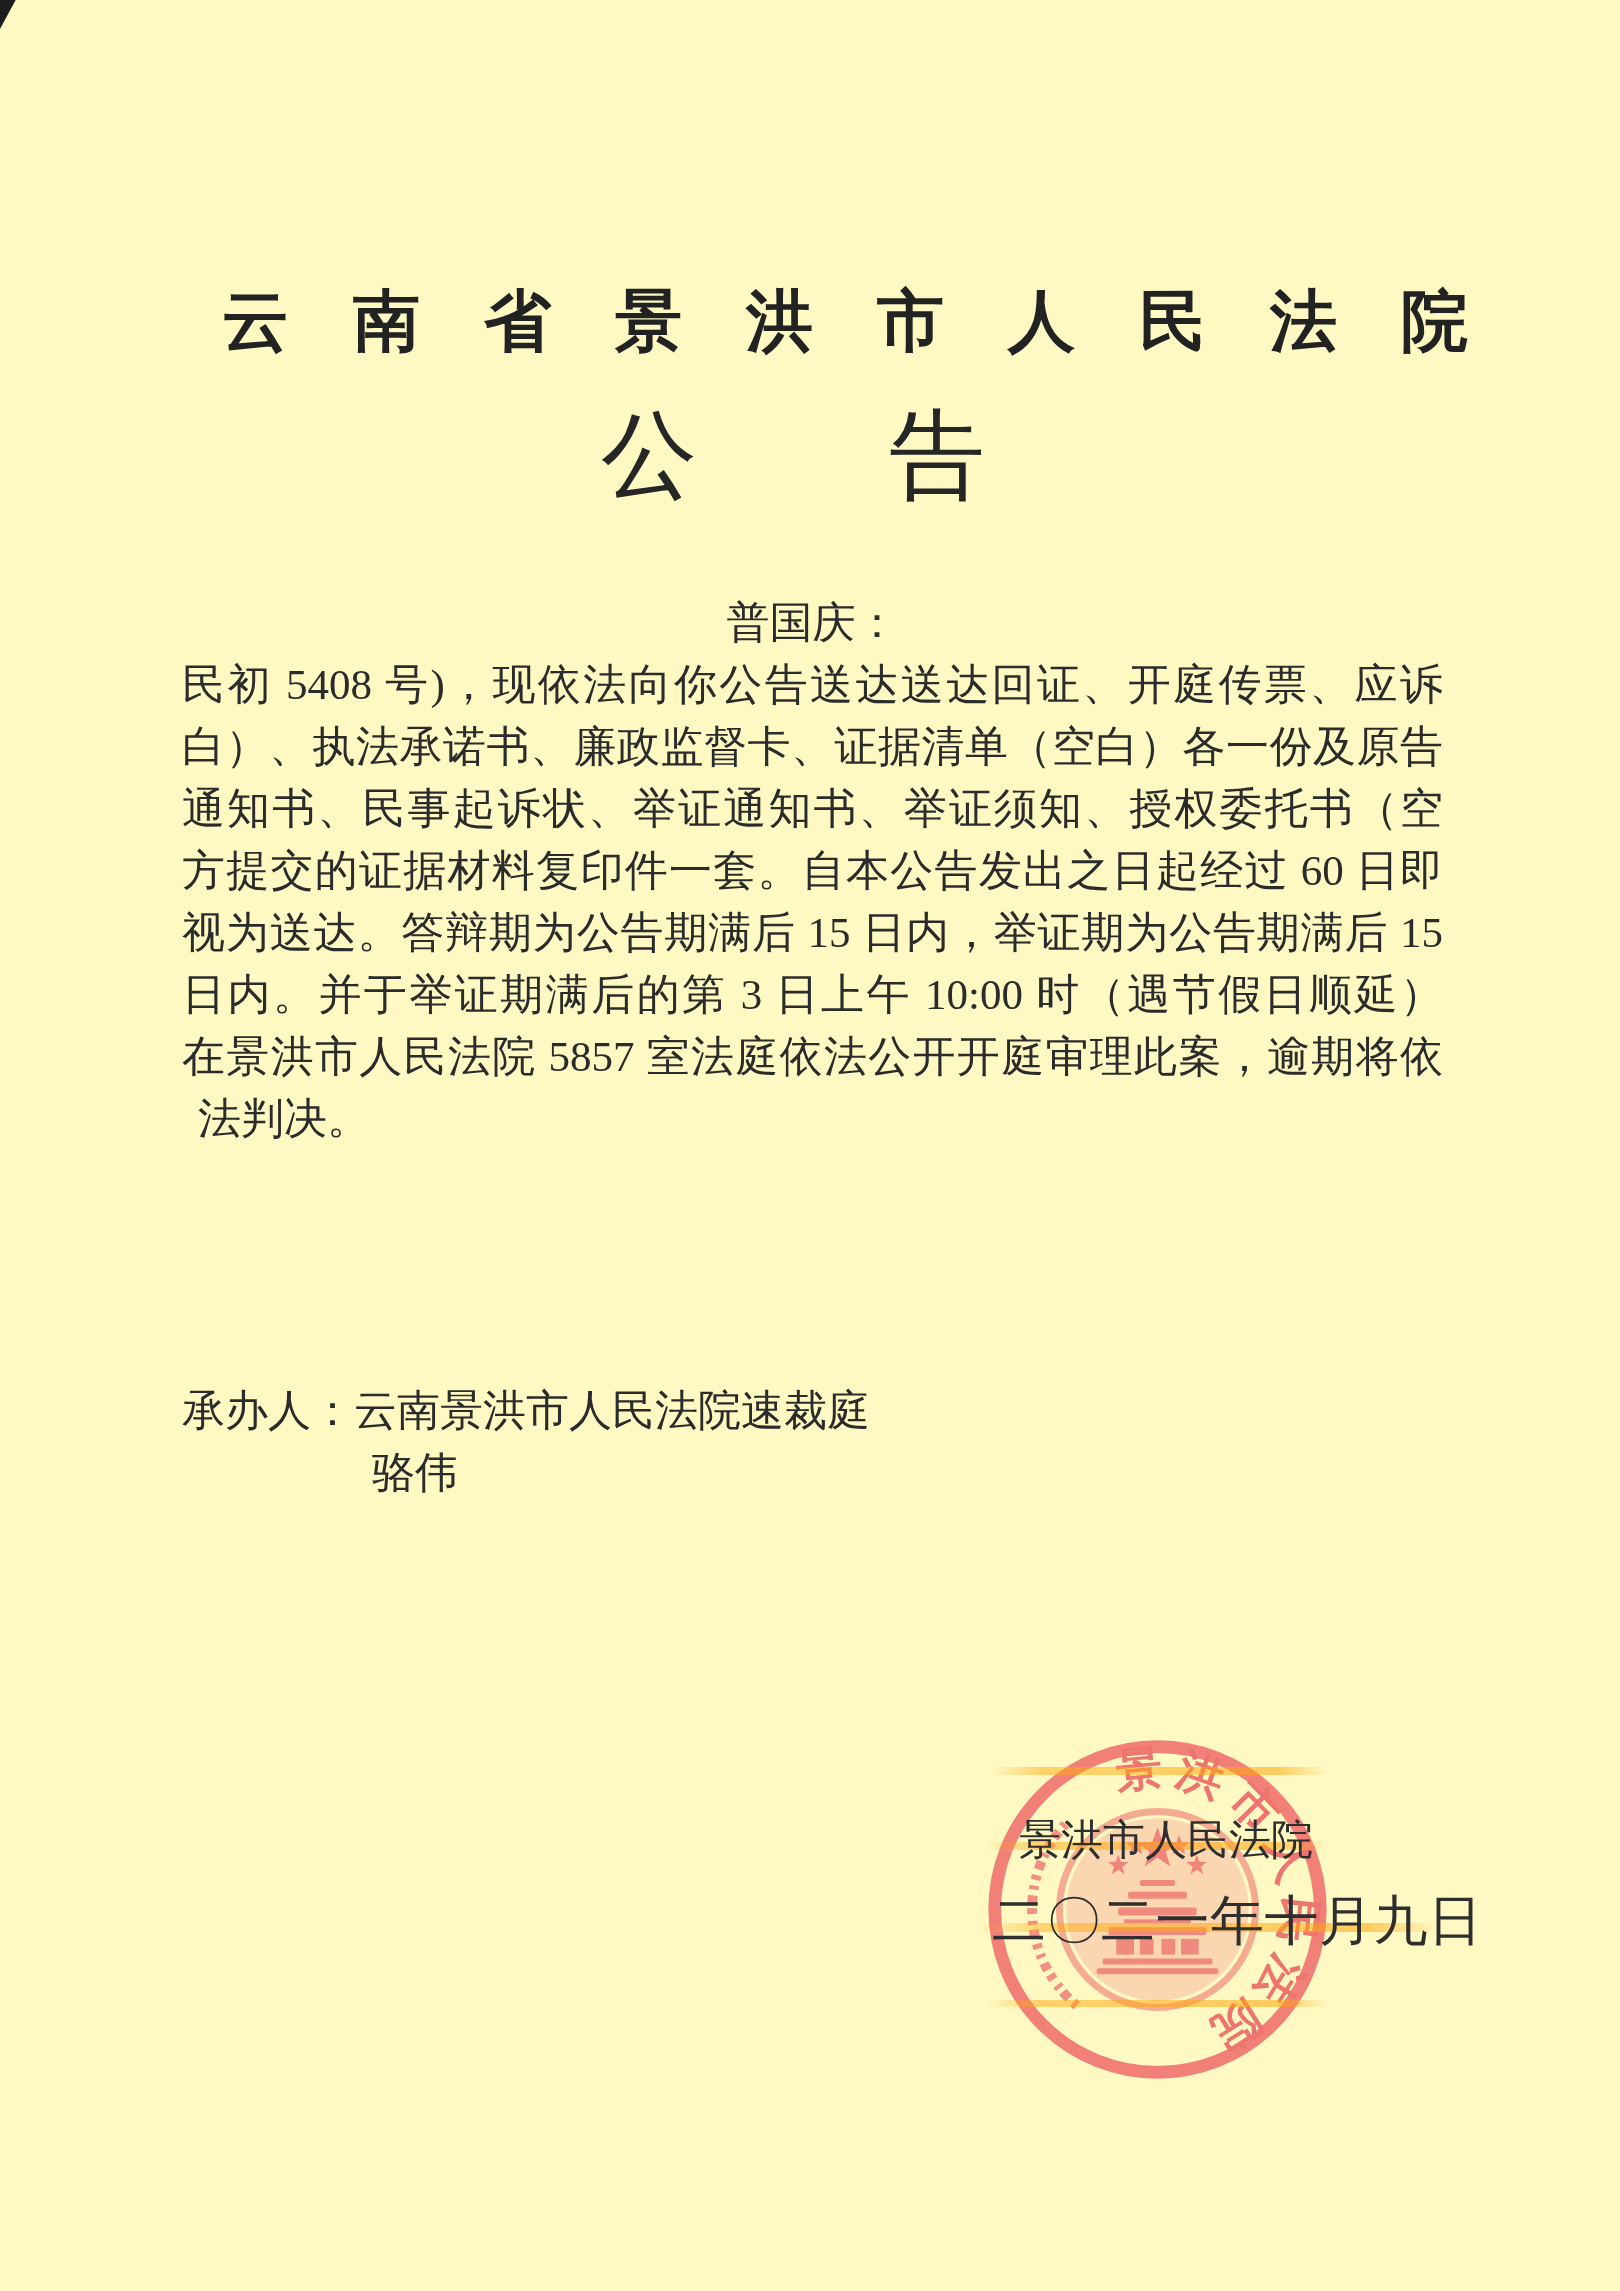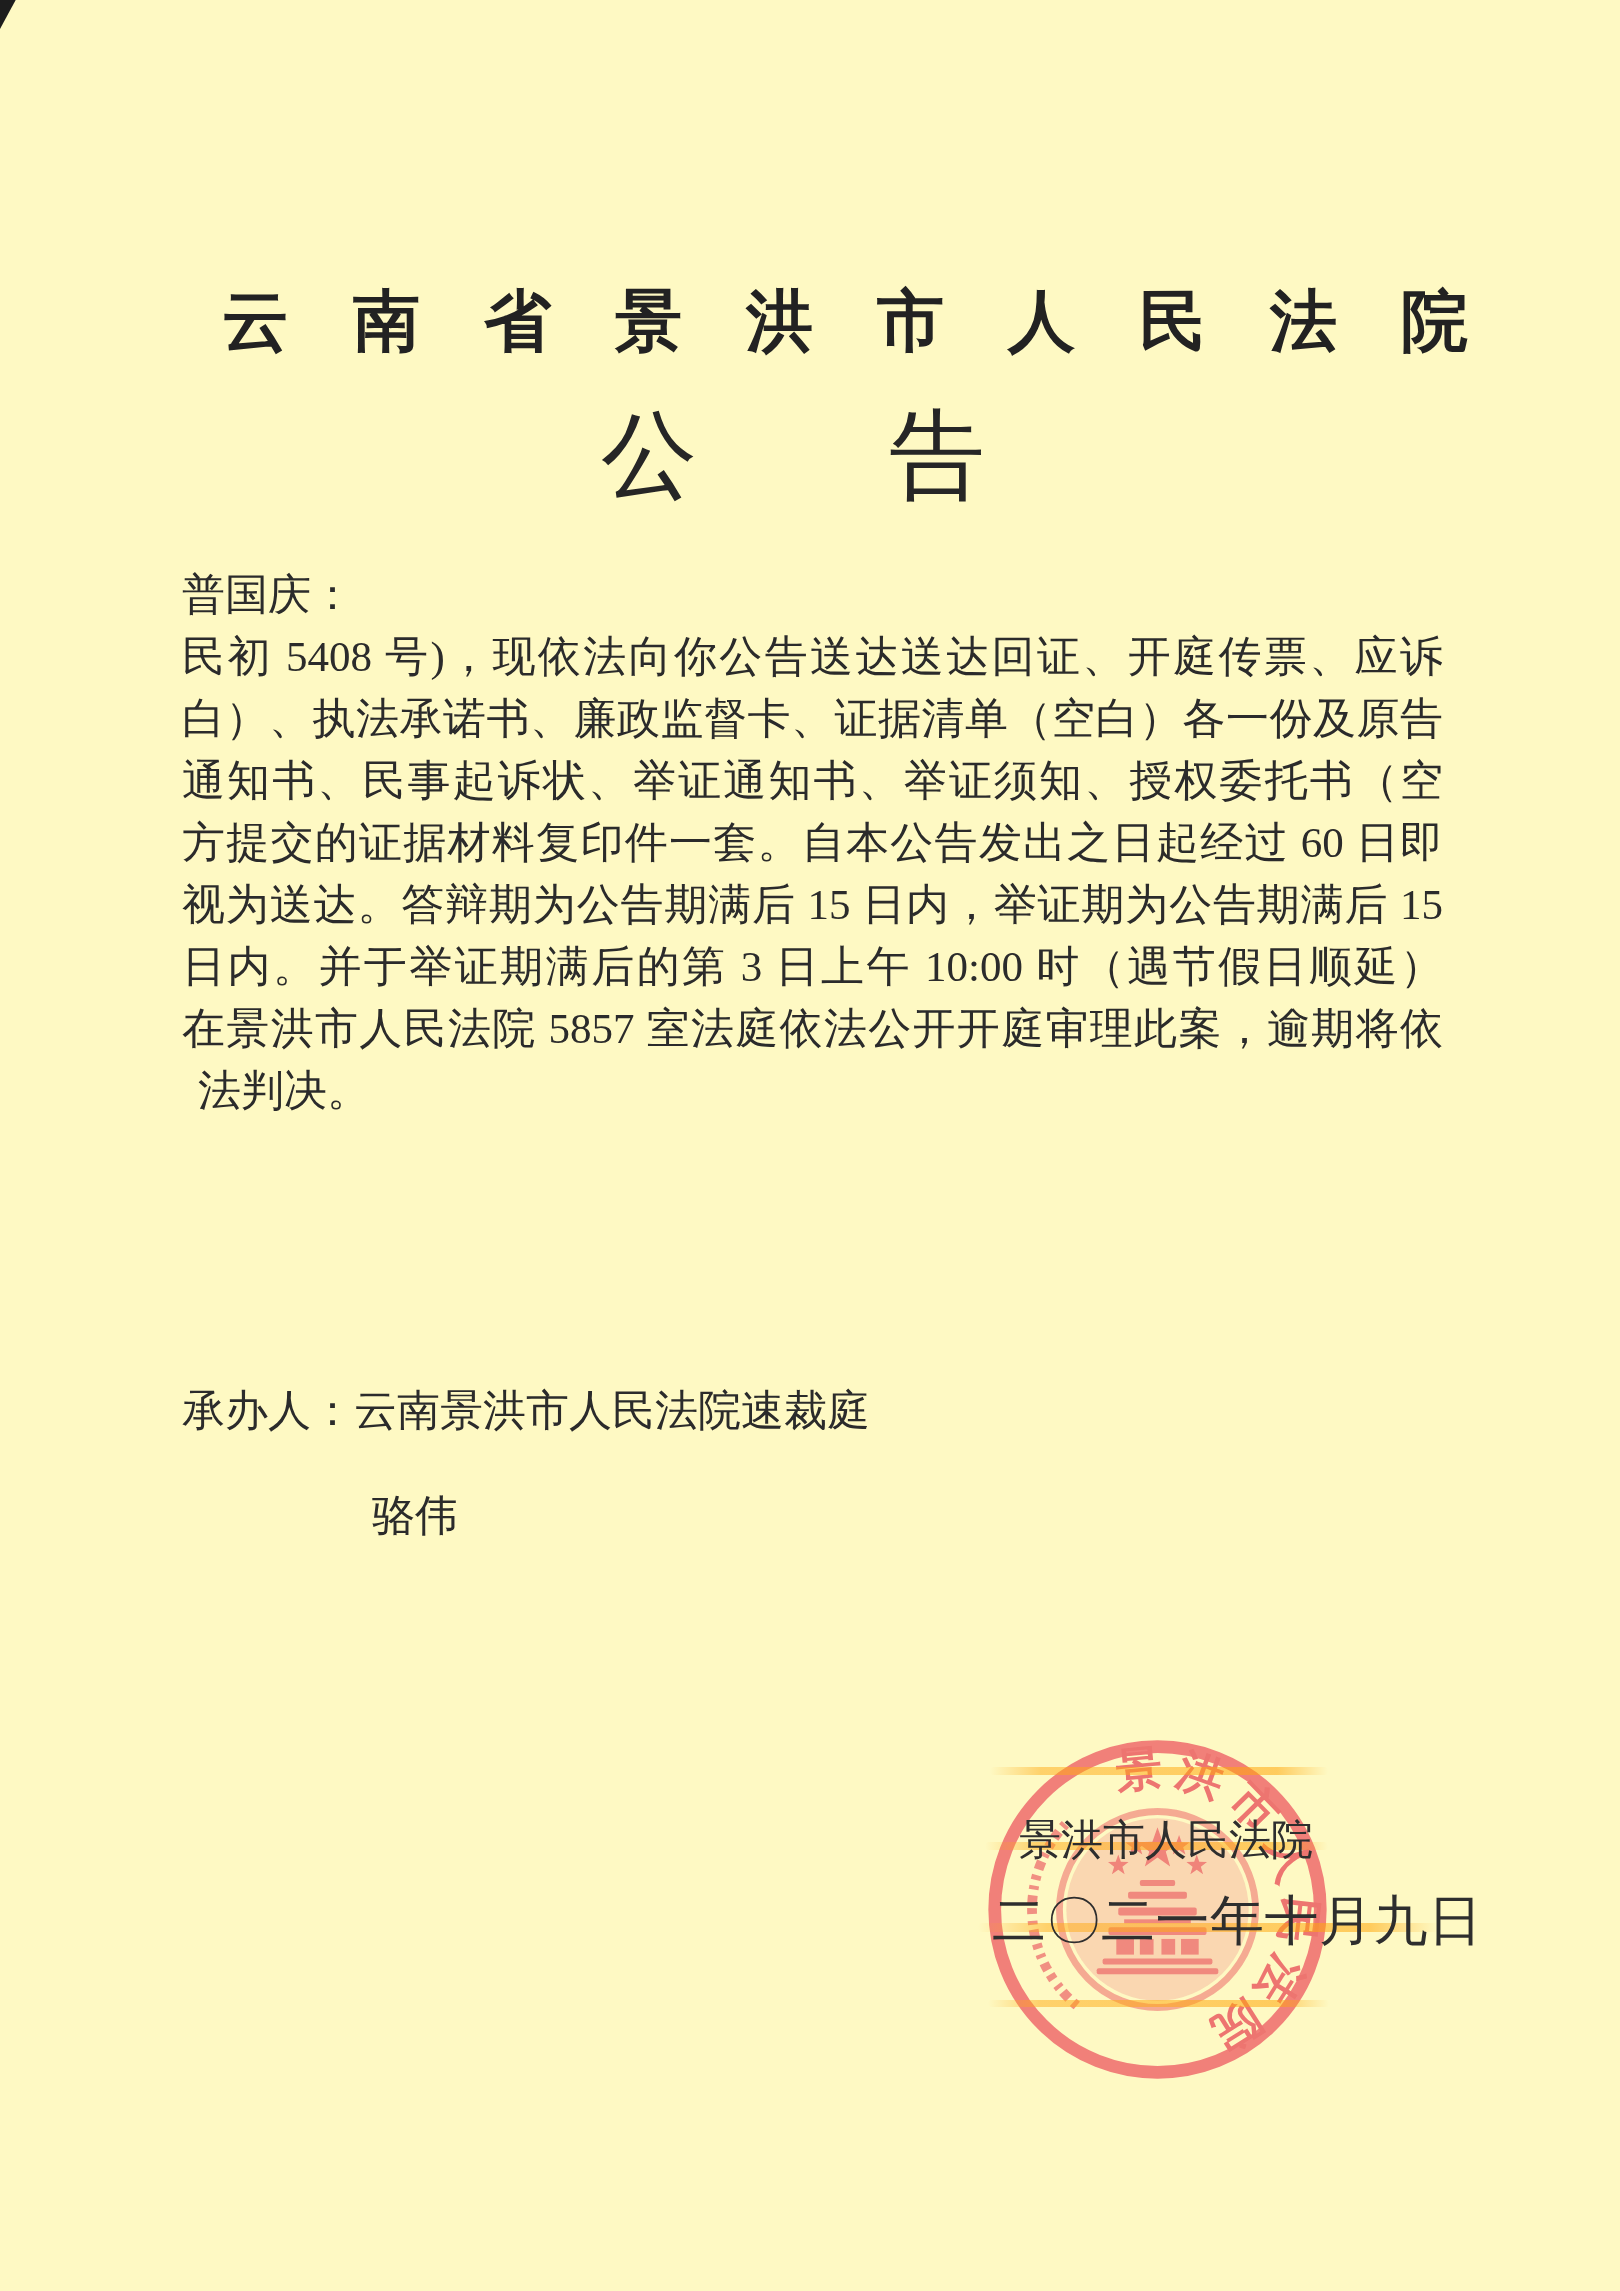--- a/index.html
+++ b/index.html
@@ -27,32 +27,32 @@
     position:absolute;left:601px;top:401px;
     font-size:96px;line-height:110px;font-weight:400;
     letter-spacing:192px;white-space:nowrap;
     color:#262626;
     font-family:Liberation Serif, serif;
   }
   .content{
     position:absolute;left:182px;top:564px;width:1261px;
     font-size:43px;line-height:62px;
   }
-  .addressee{text-align:left;}
+  .addressee{text-align:center;margin-top:28px;}
   .line{
     text-align:justify;text-align-last:justify;
     text-justify:inter-character;
   }
   .line-first{text-indent:110px;}
   .line-last{text-align:left;text-align-last:left;margin-left:16px;}
   .undertaker{
     position:absolute;left:182px;top:1380px;width:1261px;
     font-size:43px;line-height:62px;
   }
-  .undertaker-name{padding-left:190px;margin-top:43px;}
+  .undertaker-name{padding-left:190px;}
   .seal-wrap{
     position:absolute;left:981px;top:1733px;width:353px;height:353px;
     z-index:2;
   }
   .streak{
     position:absolute;height:7.8px;border-radius:3.9px;z-index:3;
     background:linear-gradient(90deg,rgba(255,166,0,0) 0%,rgba(255,170,20,.5) 15%,rgba(255,166,10,.55) 85%,rgba(255,166,0,0) 100%);
   }
   .streak1{left:990px;top:1767px;width:338px;}
   .streak2{left:985px;top:1842px;width:343px;}

